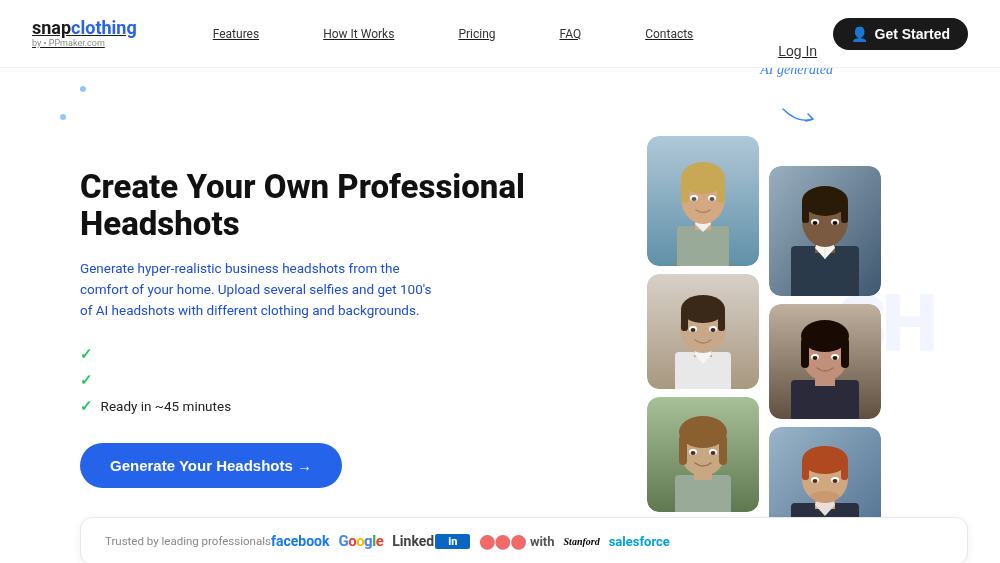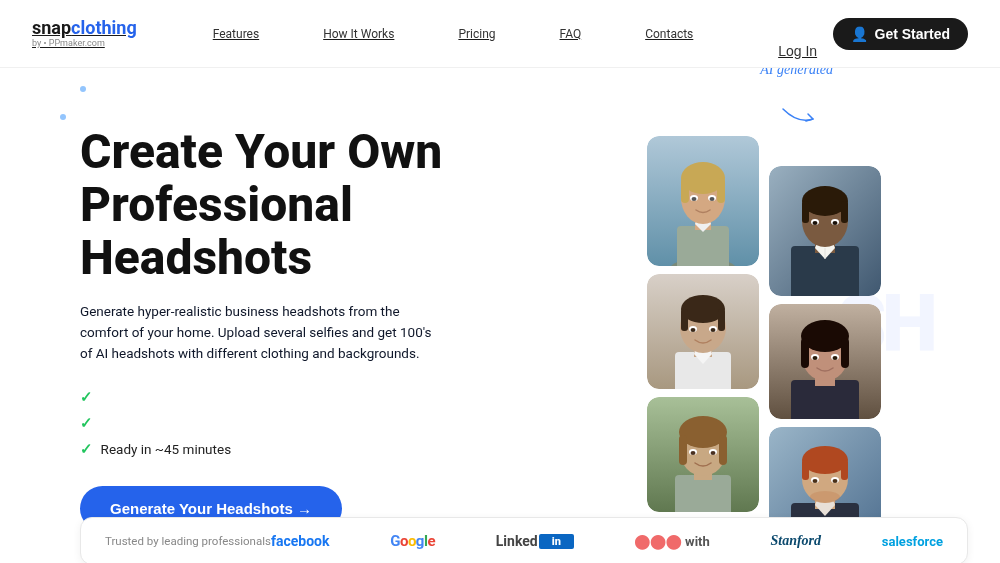--- a/index.html
+++ b/index.html
@@ -113,29 +113,29 @@
       width: 6px;
       height: 6px;
       background: #93c5fd;
       border-radius: 50%;
       position: absolute;
     }
     .dot1 { top: 0; left: 20px; }
     .dot2 { top: 28px; left: 0; }
 
     .hero-title {
-      font-size: 48px;
+      font-size: 33px;
       font-weight: 800;
       line-height: 1.1;
       color: #111;
       margin-bottom: 16px;
     }
     .hero-description {
       font-size: 13.5px;
-      color: #0f172a;
+      color: #1d4ed8;
       line-height: 1.55;
       max-width: 360px;
       margin-bottom: 24px;
     }
     .features-list {
       list-style: none;
       margin-bottom: 28px;
       display: flex;
       flex-direction: column;
       gap: 8px;
@@ -234,21 +234,21 @@
     .trusted-label {
       font-size: 11.5px;
       color: #888;
       line-height: 1.3;
       min-width: 110px;
       flex-shrink: 0;
     }
     .logos-row {
       display: flex;
       align-items: center;
-      justify-content: space-between;
+      justify-content: flex-start;
       flex: 1;
       gap: 9px;
     }
     .brand-logo {
       font-size: 15px;
       font-weight: 700;
       color: #555;
       white-space: nowrap;
     }
     .brand-facebook { color: #1877f2; font-size: 14px; }
@@ -260,21 +260,21 @@
     .linkedin-in {
       background: #0a66c2;
       color: #fff;
       padding: 1px 13px;
       border-radius: 2px;
       font-size: 11px;
       font-weight: 800;
       margin-left: 1px;
     }
     .brand-asana { color: #f06a6a; font-size: 14px; }
-    .brand-stanford { font-family: serif; color: #0c4a6e; font-size: 14px; font-style: italic; }
+    .brand-stanford { font-family: serif; color: #000000; font-size: 10px; font-style: italic; }
     .brand-salesforce { color: #00a1e0; font-size: 13px; }
 
     
     .watermark {
       position: absolute;
       right: 35px;
       top: 50%;
       transform: translateY(-50%);
       font-size: 80px;
       font-weight: 900;

